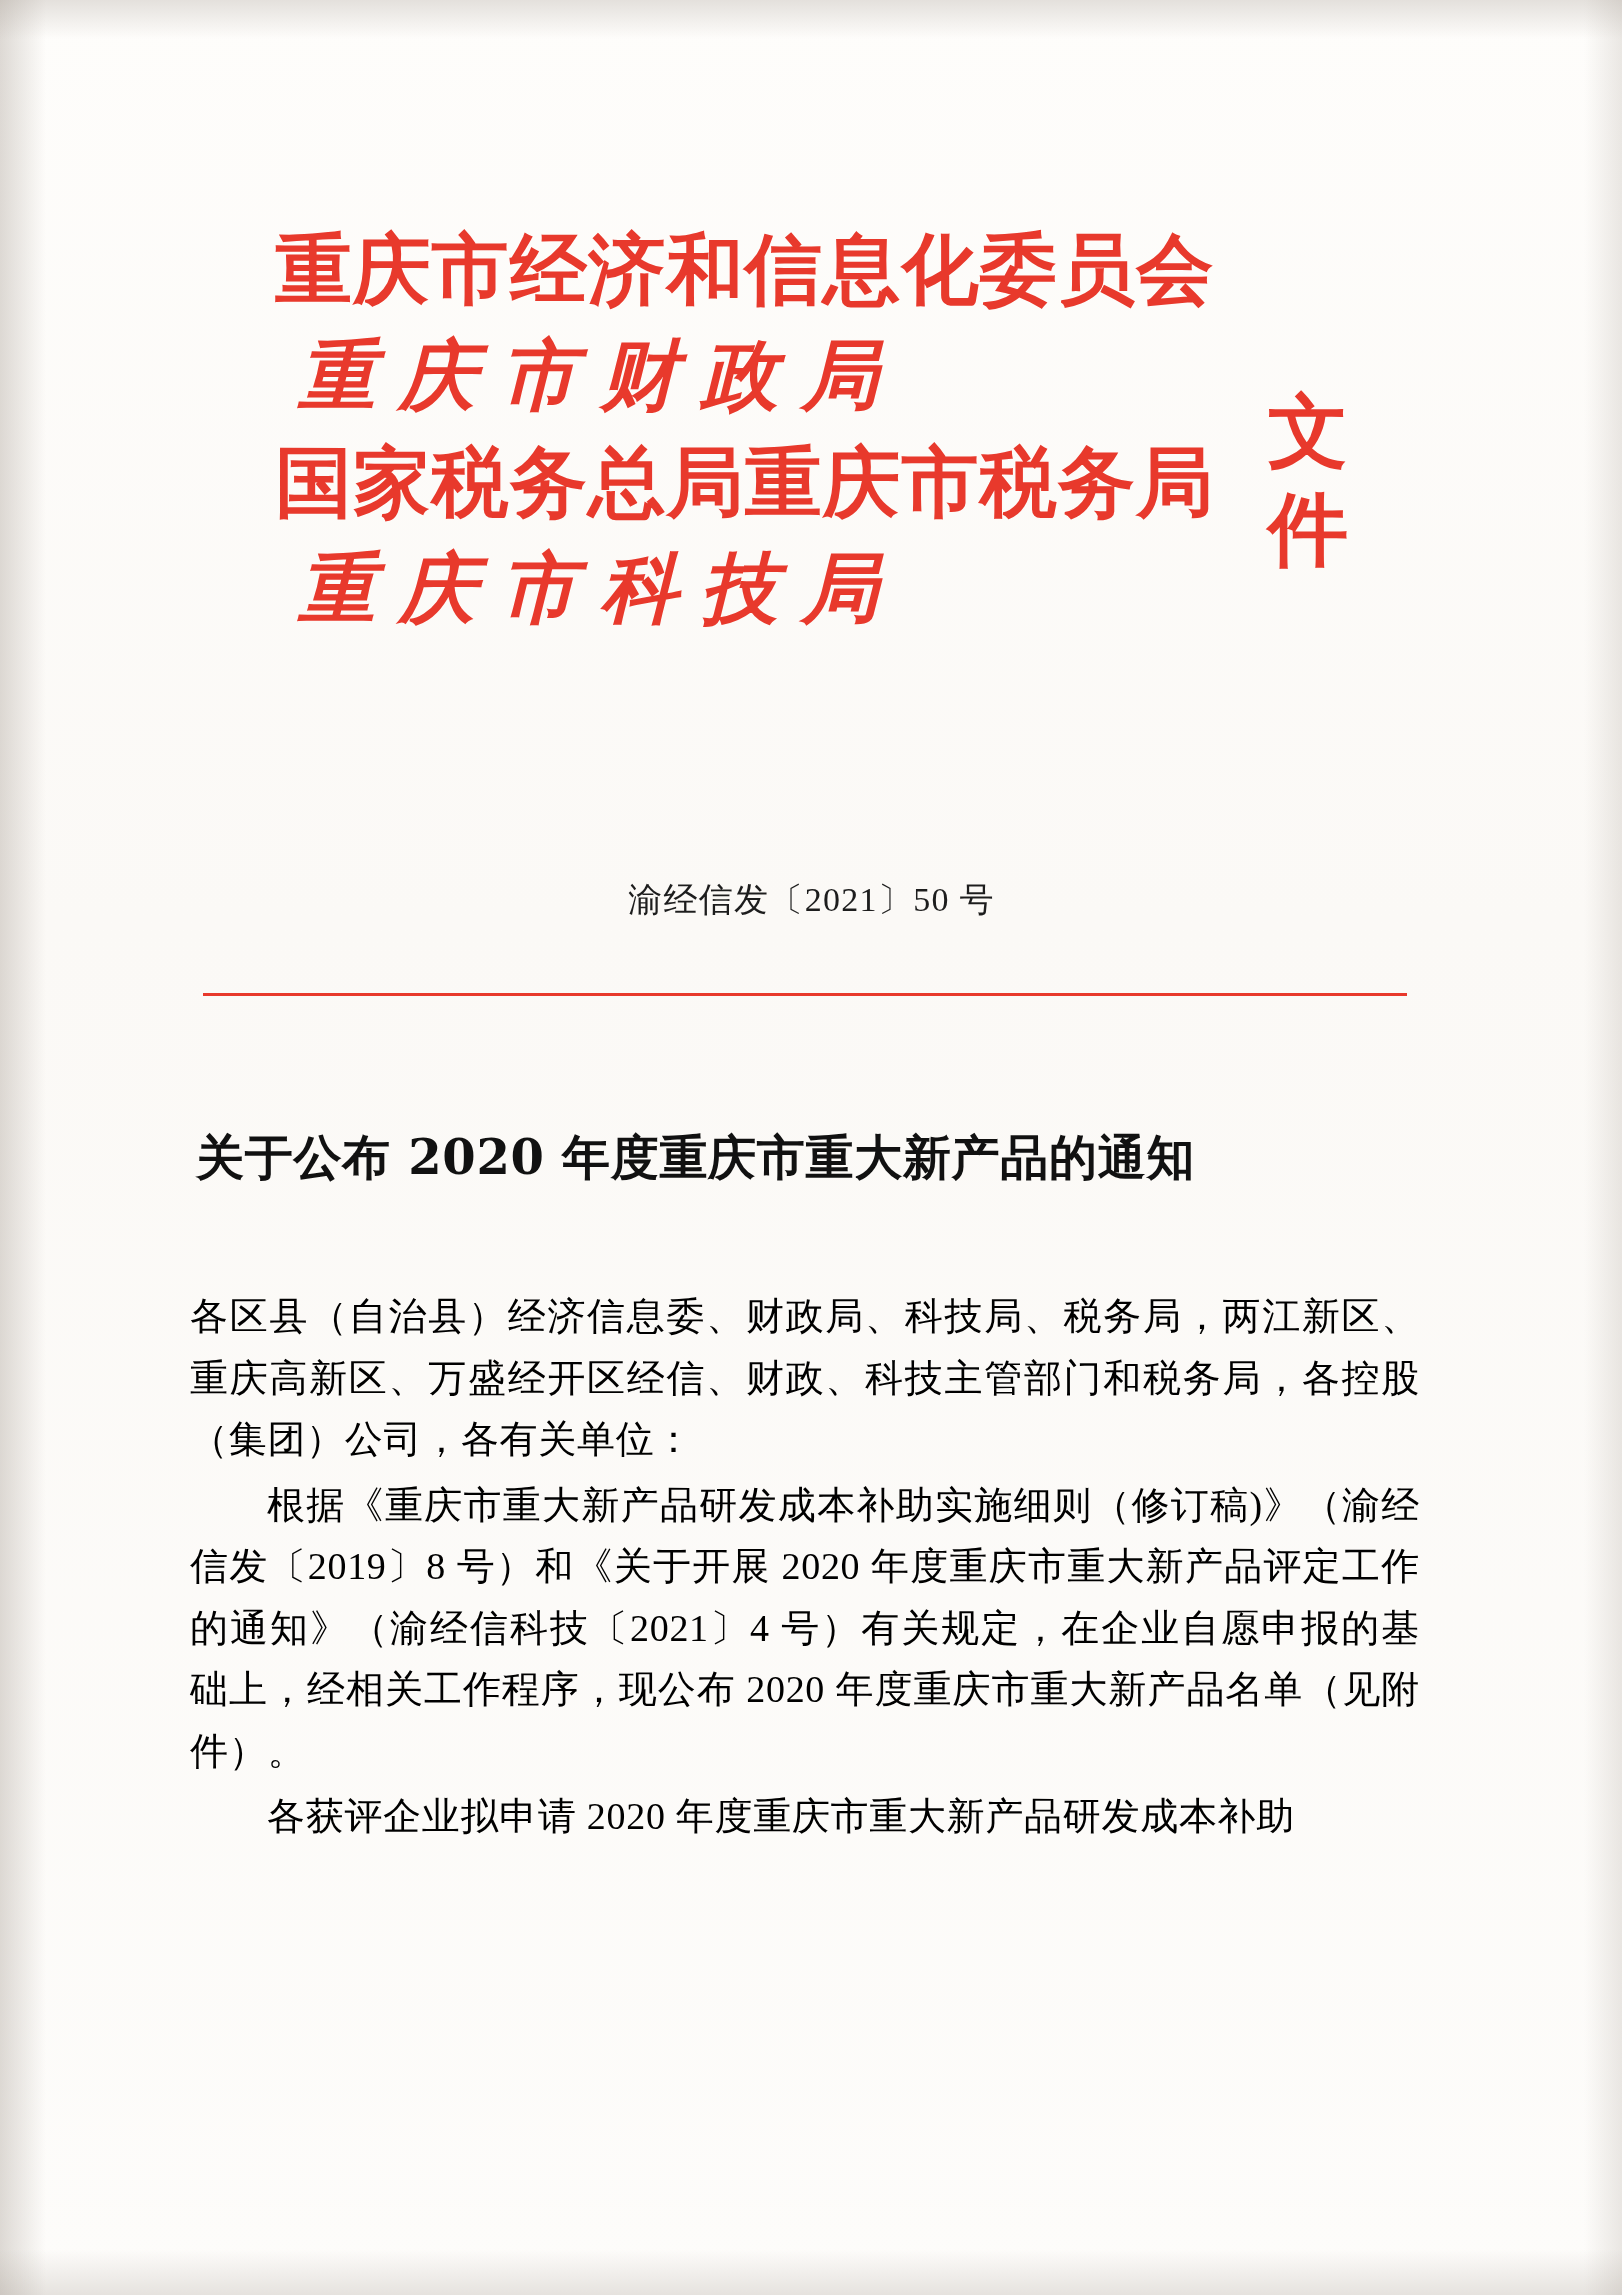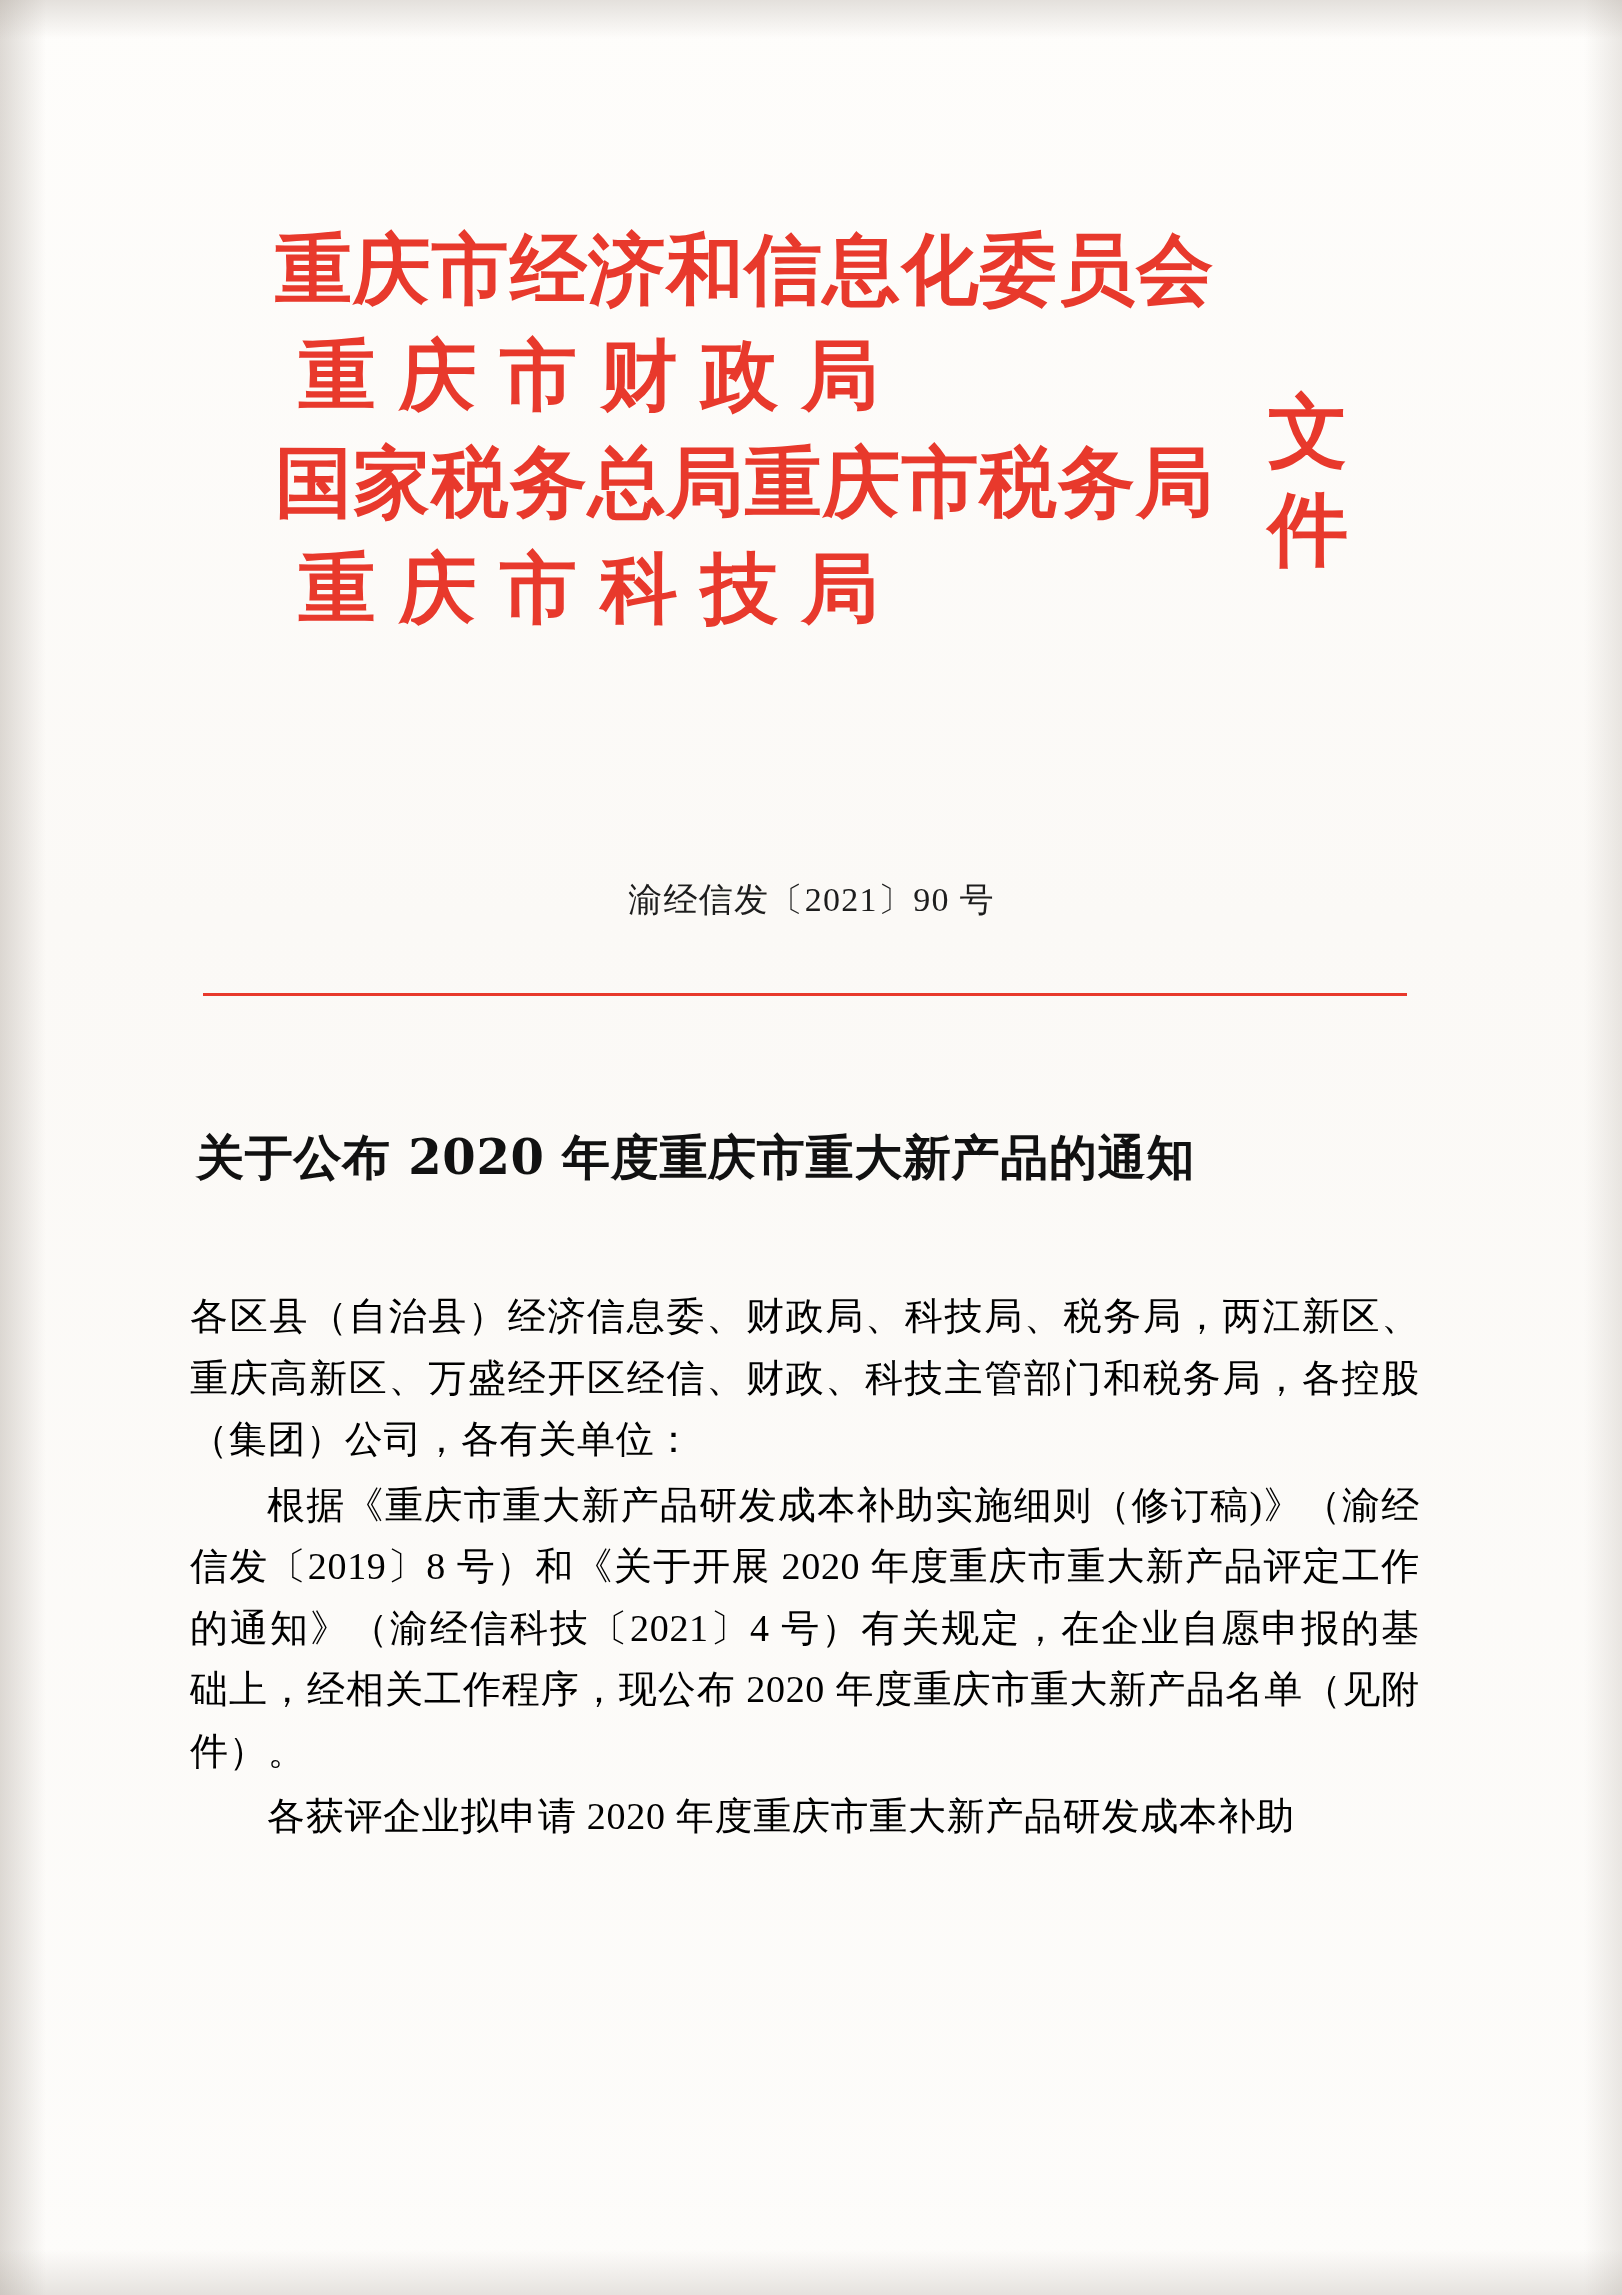--- a/index.html
+++ b/index.html
@@ -52,20 +52,21 @@
     font-family: "DejaVu Serif", "Liberation Serif", serif;
     font-weight: 700;
     font-size: 77px;
     line-height: 1.38;
     letter-spacing: 1.3px;
     white-space: nowrap;
   }
   .lh-line.spaced {
     letter-spacing: 23.6px;
     padding-left: 23.6px;
+    font-style: italic;
   }
   .lh-wenjian {
     position: absolute;
     right: 72px;
     top: 167px;
     color: #e8392c;
     font-family: "DejaVu Serif", "Liberation Serif", serif;
     font-weight: 700;
     font-size: 80px;
     line-height: 1.22;
@@ -162,21 +163,21 @@
       <div class="lh-lines">
         <div class="lh-line">重庆市经济和信息化委员会</div>
         <div class="lh-line spaced">重庆市财政局</div>
         <div class="lh-line">国家税务总局重庆市税务局</div>
         <div class="lh-line spaced">重庆市科技局</div>
       </div>
       <div class="lh-wenjian">文件</div>
     </div>
   </div>
 
-  <div class="doc-number">渝经信发〔2021〕90 号</div>
+  <div class="doc-number">渝经信发〔2021〕50 号</div>
 
   <div class="red-rule"></div>
 
   <div class="title">关于公布 2020 年度重庆市重大新产品的通知</div>
 
   <div class="body-text">
     <p class="para">各区县（自治县）经济信息委、财政局、科技局、税务局，两江新区、重庆高新区、万盛经开区经信、财政、科技主管部门和税务局，各控股（集团）公司，各有关单位：</p>
     <p class="para indent">根据《重庆市重大新产品研发成本补助实施细则（修订稿)》（渝经信发〔2019〕8 号）和《关于开展 2020 年度重庆市重大新产品评定工作的通知》（渝经信科技〔2021〕4 号）有关规定，在企业自愿申报的基础上，经相关工作程序，现公布 2020 年度重庆市重大新产品名单（见附件）。</p>
     <p class="para indent">各获评企业拟申请 2020 年度重庆市重大新产品研发成本补助</p>
   </div>

